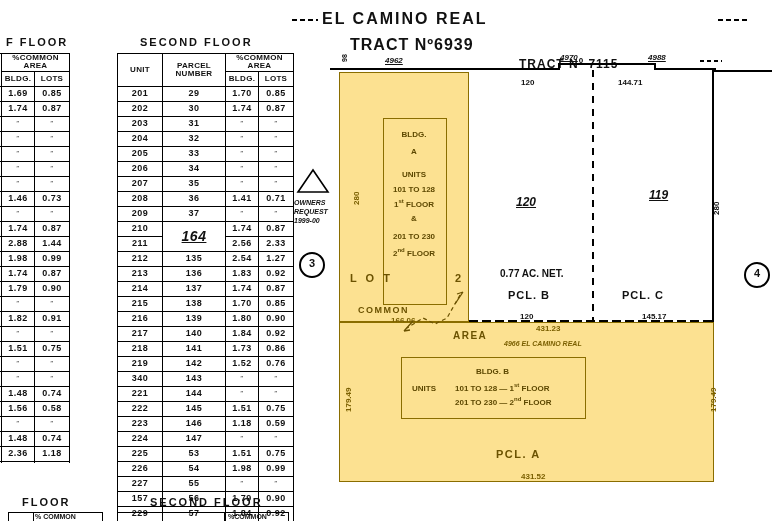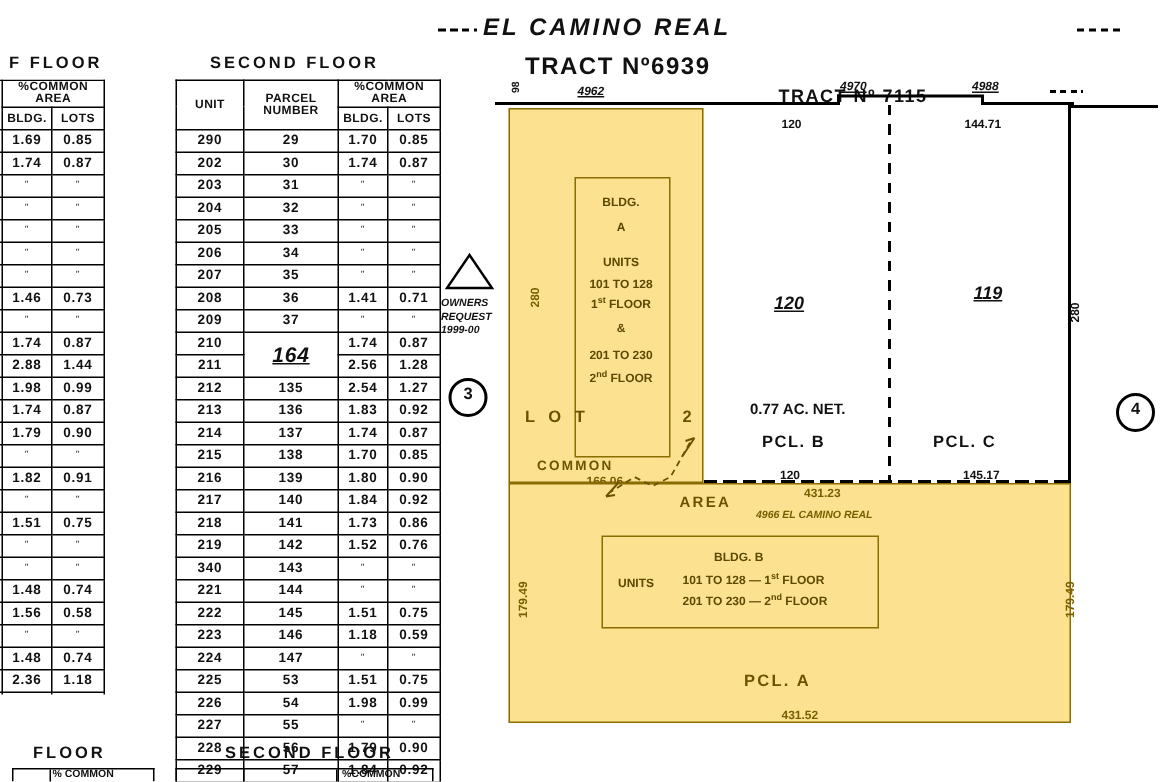--- a/index.html
+++ b/index.html
@@ -252,21 +252,21 @@
           </div>
         </th>
       </tr>
       <tr>
         <th class="c-bldg hdr-sub">BLDG.</th>
         <th class="c-lots hdr-sub">LOTS</th>
       </tr>
     </thead>
     <tbody id="second-body">
         <tr>
-          <td class="c-unit">290</td>
+          <td class="c-unit">201</td>
           <td class="c-parcel">29</td>
           <td class="c-bldg">1.70</td>
           <td class="c-lots">0.85</td>
         </tr>
         <tr>
           <td class="c-unit">202</td>
           <td class="c-parcel">30</td>
           <td class="c-bldg">1.74</td>
           <td class="c-lots">0.87</td>
         </tr>
@@ -314,21 +314,21 @@
         </tr>
         <tr>
           <td class="c-unit">210</td>
           <td class="c-parcel bignum" rowspan="2">164</td>
           <td class="c-bldg">1.74</td>
           <td class="c-lots">0.87</td>
         </tr>
         <tr>
           <td class="c-unit">211</td>
           <td class="c-bldg">2.56</td>
-          <td class="c-lots">1.28</td>
+          <td class="c-lots">2.33</td>
         </tr>
         <tr>
           <td class="c-unit">212</td>
           <td class="c-parcel">135</td>
           <td class="c-bldg">2.54</td>
           <td class="c-lots">1.27</td>
         </tr>
         <tr>
           <td class="c-unit">213</td>
           <td class="c-parcel">136</td>
@@ -413,21 +413,21 @@
           <td class="c-bldg">1.98</td>
           <td class="c-lots">0.99</td>
         </tr>
         <tr>
           <td class="c-unit">227</td>
           <td class="c-parcel">55</td>
           <td class="c-bldg tiny">″</td>
           <td class="c-lots tiny">″</td>
         </tr>
         <tr>
-          <td class="c-unit">228</td>
+          <td class="c-unit">157</td>
           <td class="c-parcel">56</td>
           <td class="c-bldg">1.79</td>
           <td class="c-lots">0.90</td>
         </tr>
         <tr>
           <td class="c-unit">229</td>
           <td class="c-parcel">57</td>
           <td class="c-bldg">1.84</td>
           <td class="c-lots">0.92</td>
         </tr>
@@ -440,21 +440,21 @@
     <div class="abs" style="left:24px;top:0;width:1px;height:9px;background:#000;"></div>
   </div>
 
   <div class="tbl-title" style="left:150px;top:496px;">SECOND    FLOOR</div>
   <div class="abs" style="left:117px;top:512px;width:172px;height:9px;border:1px solid #000;border-bottom:none;">
     <div class="abs" style="left:44px;top:0;width:1px;height:9px;background:#000;"></div>
     <div class="abs" style="left:106px;top:0;width:1px;height:9px;background:#000;"></div>
     <div class="abs" style="left:110px;top:0;font-size:7px;font-weight:700;">%COMMON</div>
   </div>
 
-  <div class="map-title" style="left:322px;top:10px;font-style:italic;">EL  CAMINO      REAL</div>
+  <div class="map-title" style="left:322px;top:10px;">EL  CAMINO      REAL</div>
 
   <div class="abs" style="left:292px;top:19px;width:26px;height:2px;
        background:repeating-linear-gradient(to right,#000 0 5px,transparent 5px 8px);"></div>
   <div class="abs" style="left:718px;top:19px;width:30px;height:2px;
        background:repeating-linear-gradient(to right,#000 0 5px,transparent 5px 8px);"></div>
 
   <div class="map-lbl" style="left:350px;top:36px;font-size:16px;letter-spacing:1px;">TRACT  Nº6939</div>
   <div class="map-lbl" style="left:519px;top:36px;font-size:12px;letter-spacing:1px;margin-top:21px;">TRACT  Nº 7115</div>
 
   <div class="dim vert" style="left:341px;top:62px;font-size:7px;">98</div>
@@ -468,21 +468,21 @@
   <div class="solidline" style="left:558px;top:63px;width:2px;height:7px;"></div>
   <div class="solidline" style="left:654px;top:63px;width:2px;height:7px;"></div>
   <div class="solidline" style="left:654px;top:68px;width:60px;height:2px;"></div>
   <div class="solidline" style="left:714px;top:68px;width:2px;height:4px;"></div>
   <div class="solidline" style="left:714px;top:70px;width:58px;height:2px;"></div>
   <div class="abs" style="left:700px;top:60px;width:22px;height:2px;
        background:repeating-linear-gradient(to right,#000 0 4px,transparent 4px 7px);"></div>
 
   <div class="dim brown" style="left:381px;top:78px;">166.06</div>
   <div class="dim" style="left:521px;top:78px;">120</div>
-  <div class="dim" style="left:643px;top:78px;">144.71</div>
+  <div class="dim" style="left:618px;top:78px;">144.71</div>
 
   <div class="abs yellow" style="left:339px;top:72px;width:130px;height:250px;
        border:1px solid #8a6d00;"></div>
 
   <div class="bldg-box" style="left:383px;top:118px;width:62px;height:185px;"></div>
   <div class="bldg-txt" style="left:383px;top:128px;width:62px;">BLDG.</div>
   <div class="bldg-txt" style="left:383px;top:145px;width:62px;">A</div>
   <div class="bldg-txt" style="left:383px;top:168px;width:62px;">UNITS</div>
   <div class="bldg-txt" style="left:383px;top:183px;width:62px;">101 TO 128</div>
   <div class="bldg-txt" style="left:383px;top:195px;width:62px;"><span>1</span><span class="sup">st</span><span> FLOOR</span></div>

